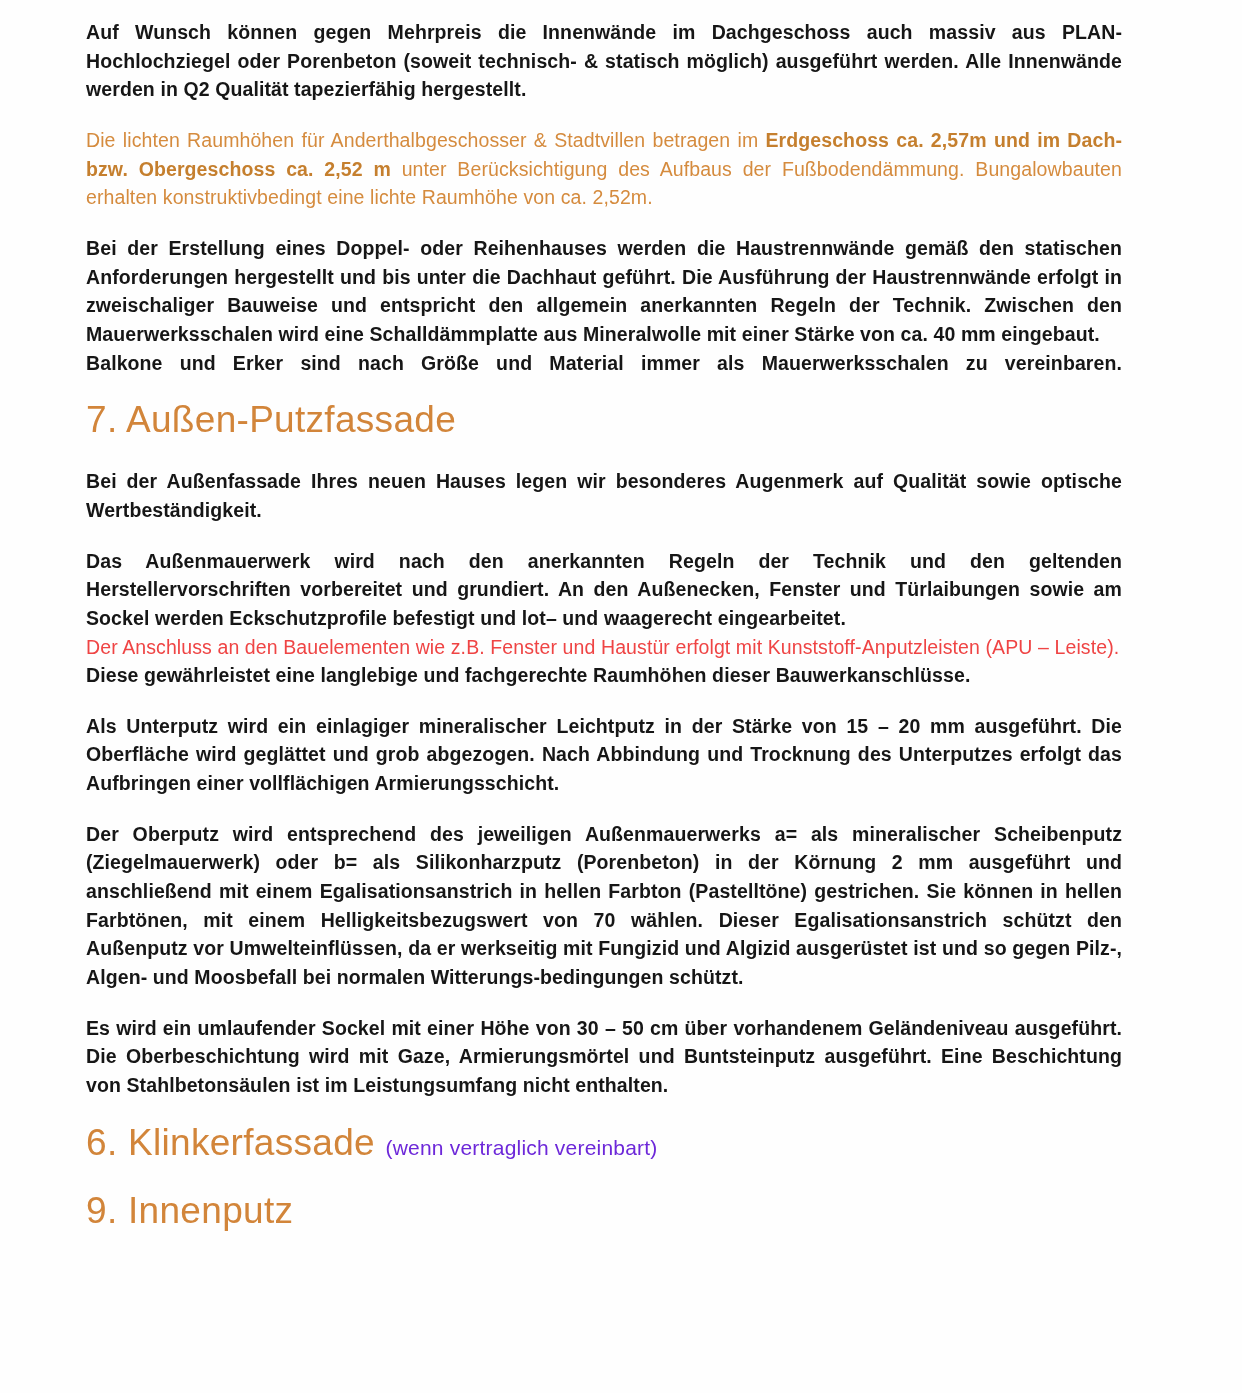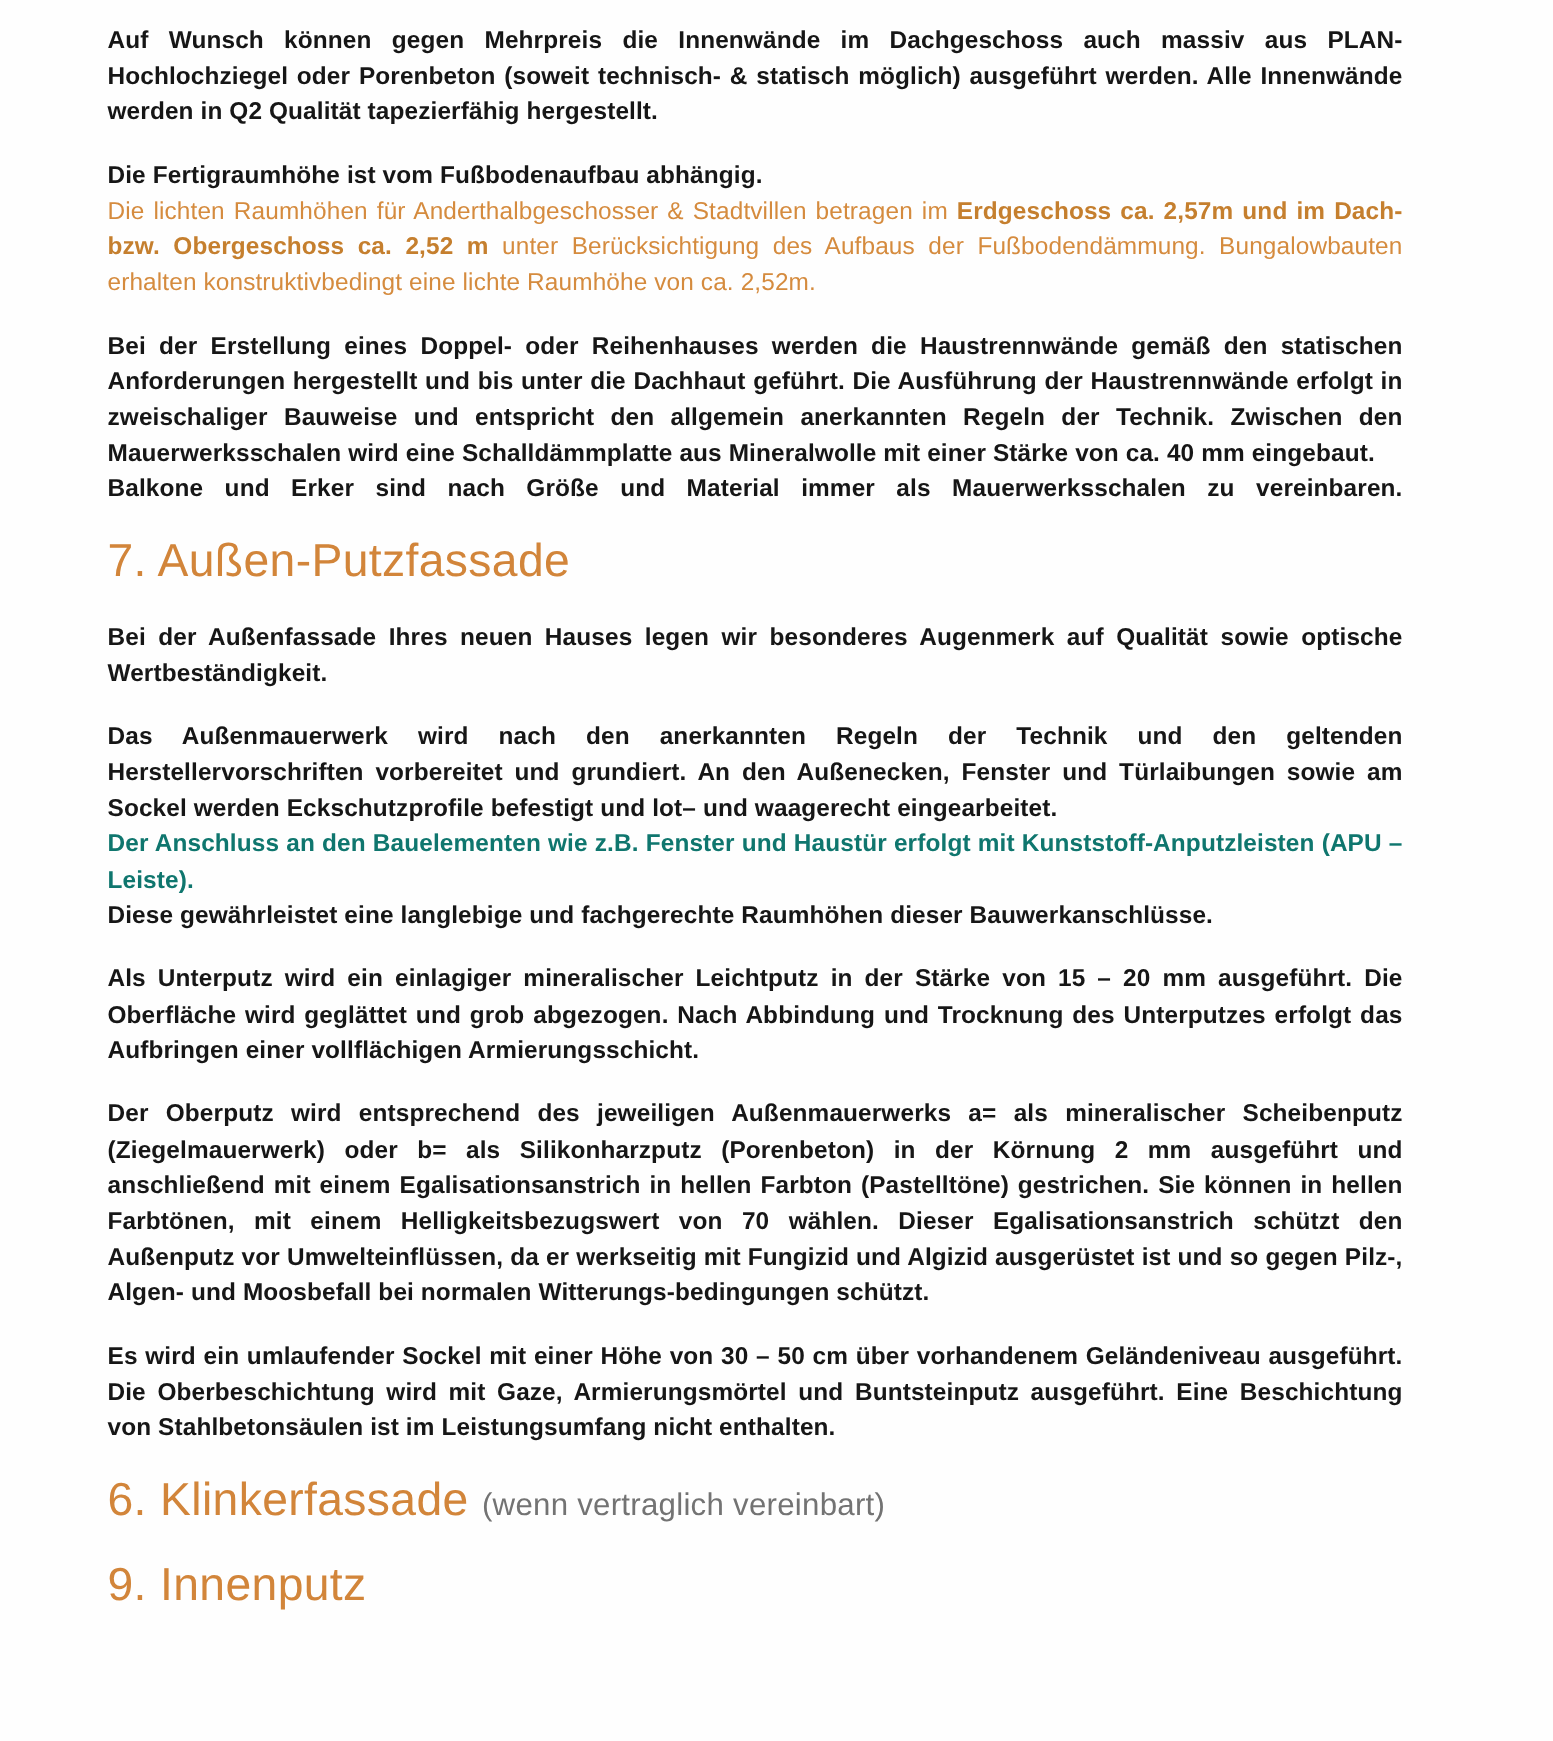--- a/index.html
+++ b/index.html
@@ -30,56 +30,55 @@
     letter-spacing: 0.1px;
     font-weight: bold;
   }
   .block {
     margin-bottom: 22px;
   }
   .tight {
     margin-bottom: 0;
   }
   .orange {
-    color: #0f766e;
-    font-weight: 700;
+    color: #ef4444;
+    font-weight: 400;
   }
   .orange-light {
     color: #d58b3e;
     font-weight: 400;
   }
   .strong-orange {
     color: #c57f2e;
     font-weight: 700;
   }
   h2 {
     margin: 14px 0 26px 0;
     font-size: 37px;
     font-weight: 400;
     color: #d2853a;
     letter-spacing: 0.3px;
   }
   h2 .sub {
-    font-size: 25px;
-    color: #737373;
+    font-size: 21px;
+    color: #6d28d9;
     letter-spacing: 0.2px;
   }
   .spread {
     text-align: justify;
     text-align-last: justify;
   }
 </style>
 </head>
 <body>
 
 <div class="page">
 
   <p class="block">Auf Wunsch können gegen Mehrpreis die Innenwände im Dachgeschoss auch massiv aus PLAN-Hochlochziegel oder Porenbeton (soweit technisch- &amp; statisch möglich) ausgeführt werden. Alle Innenwände werden in Q2 Qualität tapezierfähig hergestellt.</p>
 
-  <p class="tight">Die Fertigraumhöhe ist vom Fußbodenaufbau abhängig.</p>
 
   <p class="block orange-light"><span>Die lichten Raumhöhen für Anderthalbgeschosser &amp; Stadtvillen betragen im </span><span class="strong-orange">Erdgeschoss ca. 2,57m und im Dach- bzw. Obergeschoss ca. 2,52 m</span><span> unter Berücksichtigung des Aufbaus der Fußbodendämmung. Bungalowbauten erhalten konstruktivbedingt eine lichte Raumhöhe von ca. 2,52m.</span></p>
 
   <p class="tight">Bei der Erstellung eines Doppel- oder Reihenhauses werden die Haustrennwände gemäß den statischen Anforderungen hergestellt und bis unter die Dachhaut geführt. Die Ausführung der Haustrennwände erfolgt in zweischaliger Bauweise und entspricht den allgemein anerkannten Regeln der Technik. Zwischen den Mauerwerksschalen wird eine Schalldämmplatte aus Mineralwolle mit einer Stärke von ca. 40 mm eingebaut.</p>
   <p class="block spread">Balkone und Erker sind nach Größe und Material immer als Mauerwerksschalen zu vereinbaren.</p>
 
   <h2><span>7. Außen-Putzfassade</span></h2>
 
   <p class="block">Bei der Außenfassade Ihres neuen Hauses legen wir besonderes Augenmerk auf Qualität sowie optische Wertbeständigkeit.</p>
 

